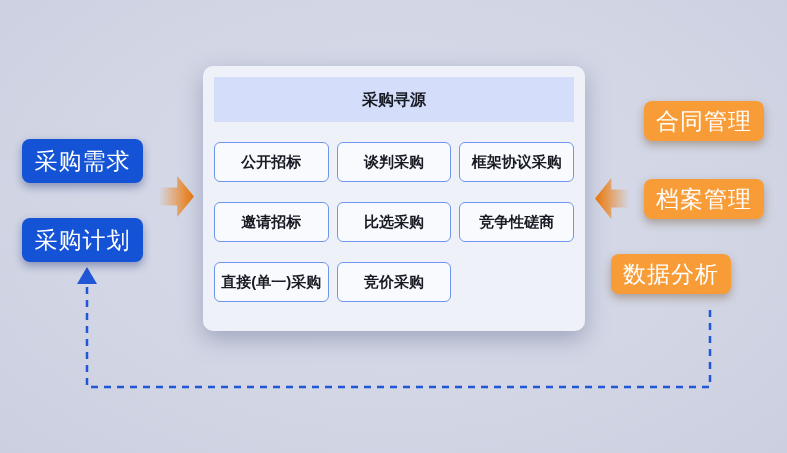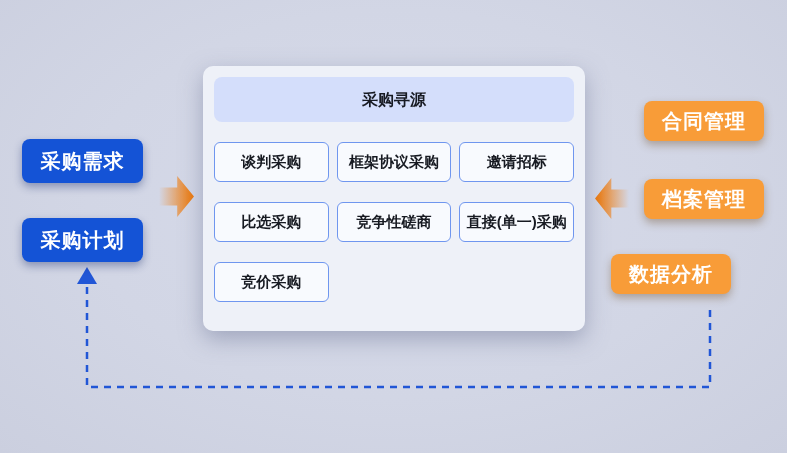--- a/index.html
+++ b/index.html
@@ -12,21 +12,21 @@
     position: relative;
     width: 787px; height: 453px;
     background: radial-gradient(ellipse at 50% 45%, #d6daea 0%, #d2d6e5 55%, #cbcfdf 100%);
   }
 
   
   .node {
     position: absolute;
     display: flex; align-items: center; justify-content: center;
     color: #ffffff;
-    font-size: 20px; font-weight: 700; letter-spacing: 1px;
+    font-size: 23px; font-weight: 400; letter-spacing: 1px;
     border-radius: 8px;
     cursor: pointer;
   }
   .node.blue {
     width: 121px; height: 44px;
     background: #1453d6;
     box-shadow: 0 4px 9px rgba(25, 45, 110, 0.40);
   }
   .node.orange {
     width: 120px; height: 40px;
@@ -58,21 +58,21 @@
     left: 203px; top: 66px; width: 382px; height: 265px;
     box-sizing: border-box;
     background: #eef1f8;
     border-radius: 10px;
     box-shadow: 0 8px 22px rgba(110, 118, 150, 0.50);
     padding: 11px;
   }
   .card-header {
     height: 45px; line-height: 45px;
     background: #d4defb;
-    border-radius: 8px;
+    border-radius: 0;
     text-align: center;
     font-size: 16px; font-weight: 600;
     color: #171a22;
   }
   .method-grid {
     margin-top: 20px;
     display: grid;
     grid-template-columns: repeat(3, 1fr);
     column-gap: 8px; row-gap: 20px;
   }
@@ -108,20 +108,21 @@
 
   <div class="node blue" id="node-demand">采购需求</div>
   <div class="node blue" id="node-plan">采购计划</div>
 
   <div class="flow-arrow to-right"></div>
   <div class="flow-arrow to-left"></div>
 
   <div class="card">
     <div class="card-header">采购寻源</div>
     <div class="method-grid">
+      <div class="method">公开招标</div>
       <div class="method">谈判采购</div>
       <div class="method">框架协议采购</div>
       <div class="method">邀请招标</div>
       <div class="method">比选采购</div>
       <div class="method">竞争性磋商</div>
       <div class="method">直接(单一)采购</div>
       <div class="method">竞价采购</div>
     </div>
   </div>
 

